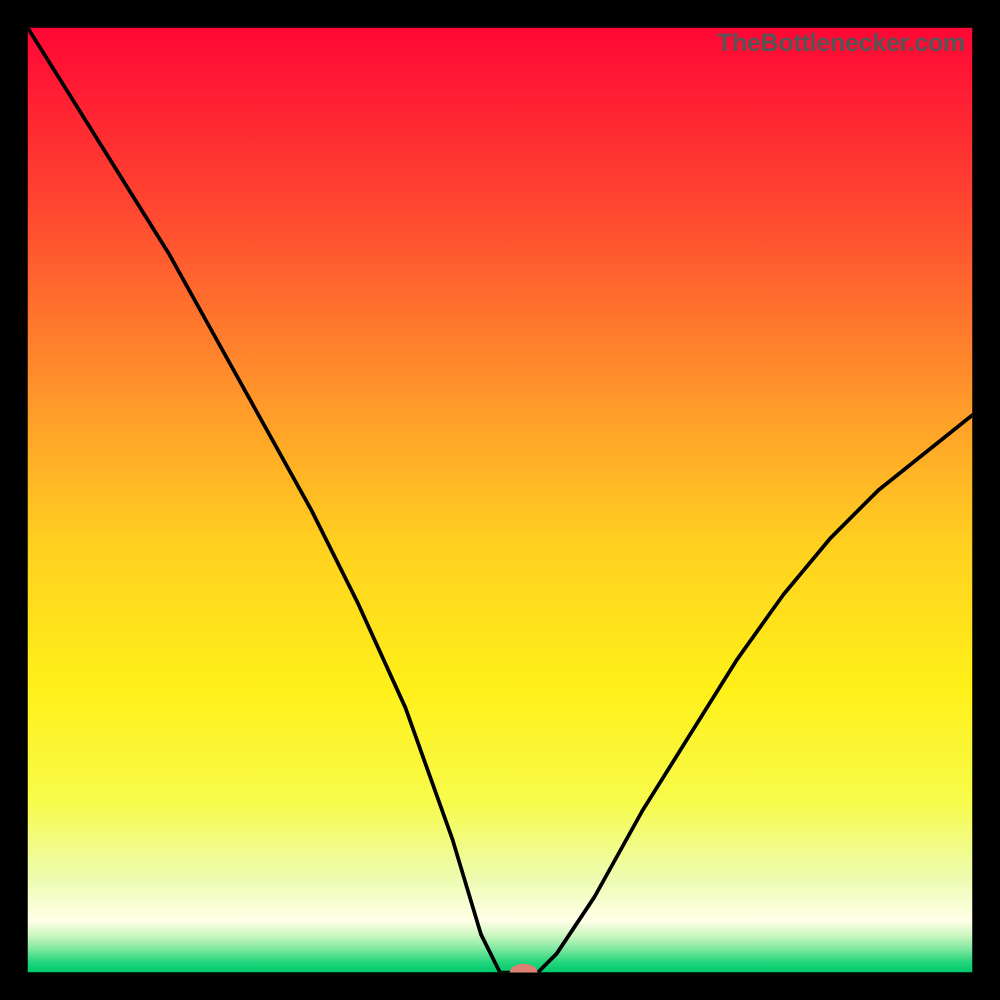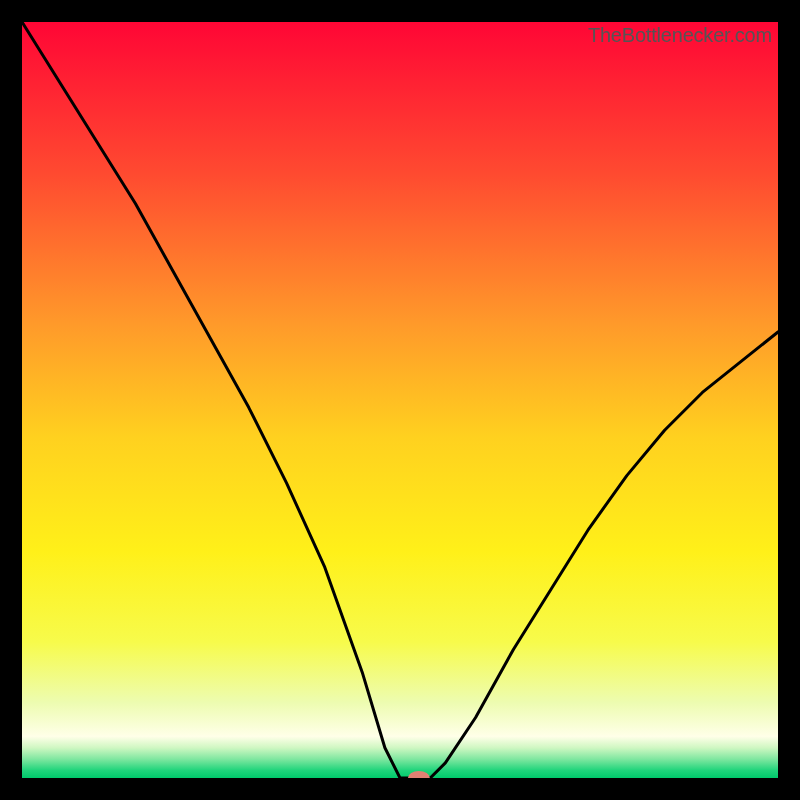--- a/index.html
+++ b/index.html
@@ -25,21 +25,21 @@
     top: 0;
     width: 756px;
     height: 756px;
   }
   .attribution {
     position: absolute;
     top: 2px;
     right: 6px;
     color: #555;
     font-size: 20px;
-    font-weight: 400;
+    font-weight: 700;
     letter-spacing: -0.2px;
   }
 </style>
 </head>
 <body>
 
 <div class="frame">
   <svg class="plot" viewBox="0 0 756 756">
     <defs>
       <linearGradient id="bg" x1="0" y1="0" x2="0" y2="1">

